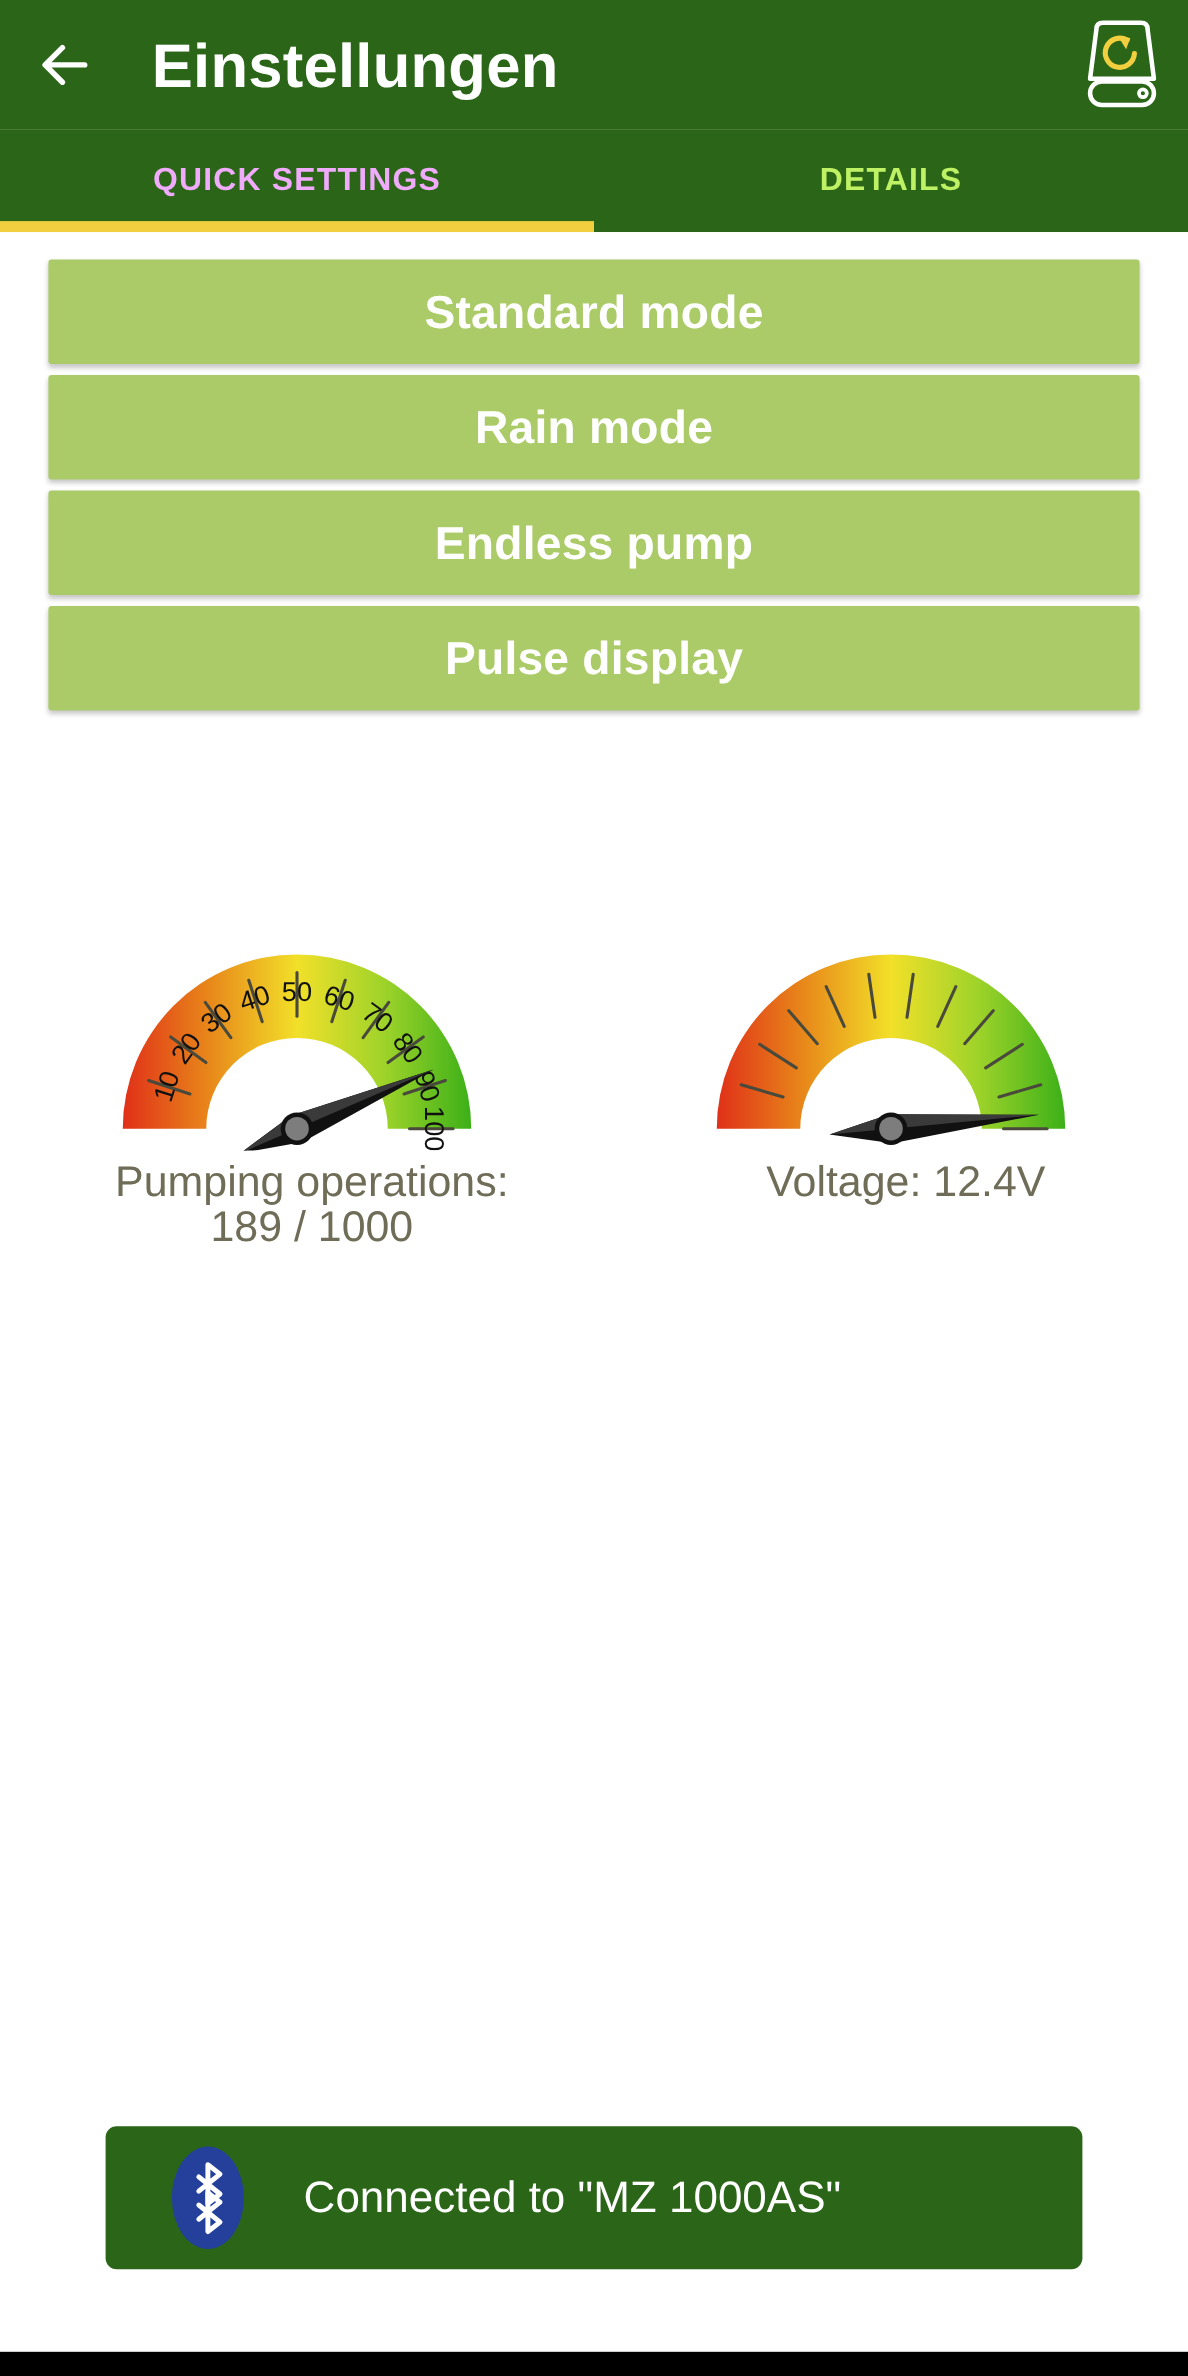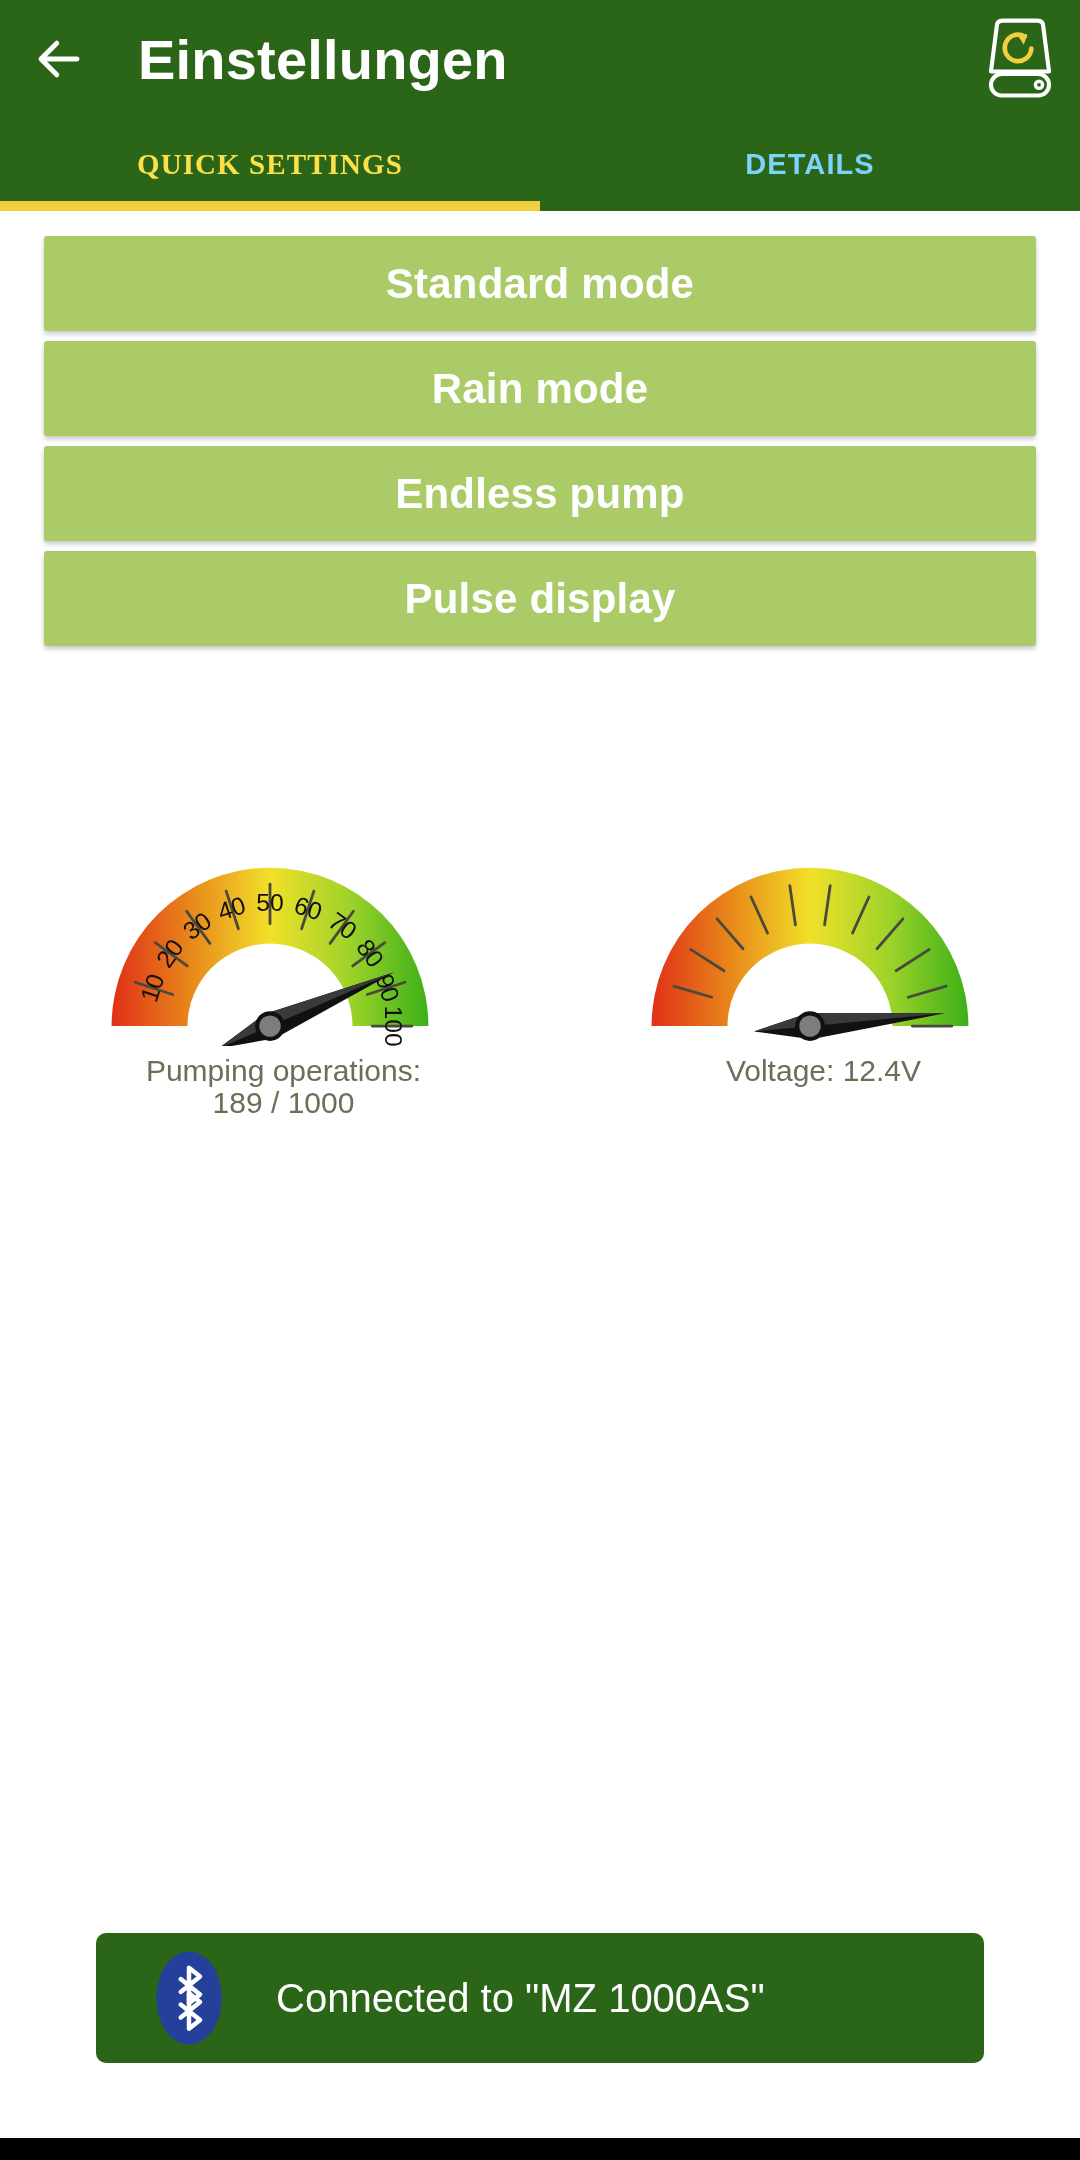--- a/index.html
+++ b/index.html
@@ -48,23 +48,23 @@
     position:absolute; left:0; top:118px;
     width:1080px; height:93px;
     background:#2a6518;
     display:flex;
   }
   .tab {
     flex:1 1 0;
     display:flex; align-items:center; justify-content:center;
     font-size:29px; font-weight:700;
     letter-spacing:1.1px;
-    color:#7dd3fc;
-  }
-  .tab.active { color:#fde047;font-family:Liberation Serif, serif; }
+    color:#bef264;
+  }
+  .tab.active { color:#f0abfc; }
   .tab-indicator {
     position:absolute; left:0; top:201px;
     width:540px; height:10px;
     background:#f2cf3f;
   }
 
   
   .content {
     position:absolute; left:0; top:211px;
     width:1080px; height:2015px;
@@ -101,21 +101,21 @@
   }
   .gauge-cell {
     flex:1 1 0;
     display:flex; flex-direction:column; align-items:center;
   }
   .gauge-svg-wrap { width:330px; height:180px; }
   .gauge-caption {
     margin-top:14px;
     text-align:center;
     color:#6f6d57;
-    font-size:30px;
+    font-size:39px;
     line-height:1.05;
     font-weight:400;
     margin-left:27px;
   }
   .gauge-caption .sub { display:block; }
 
   
   .bt-bar {
     position:absolute; left:96px; top:1722px;
     width:888px; height:130px;

